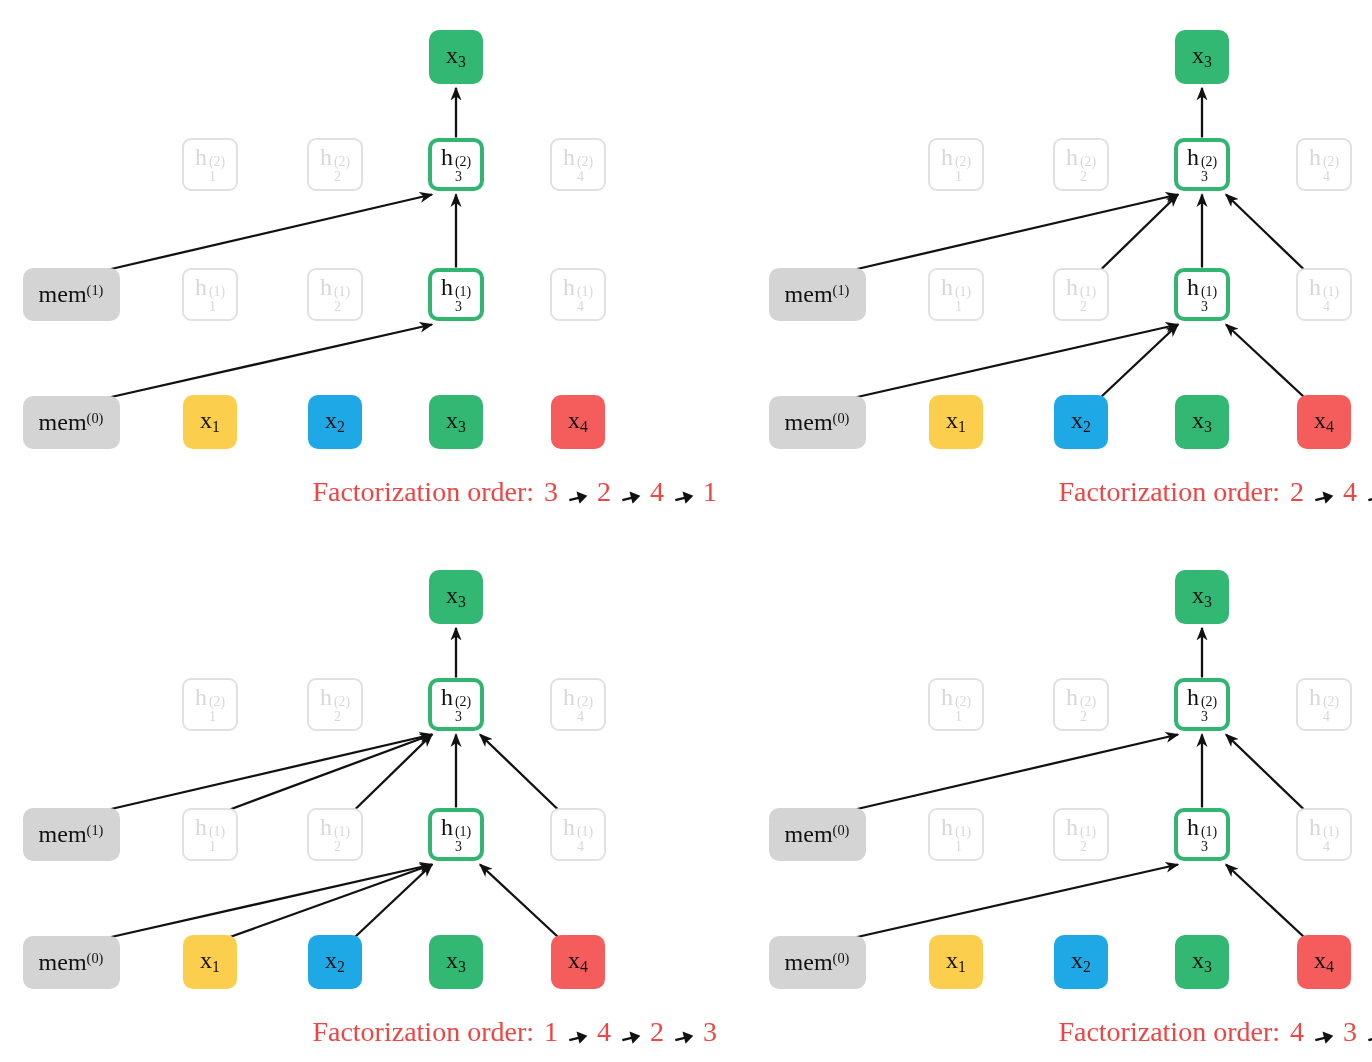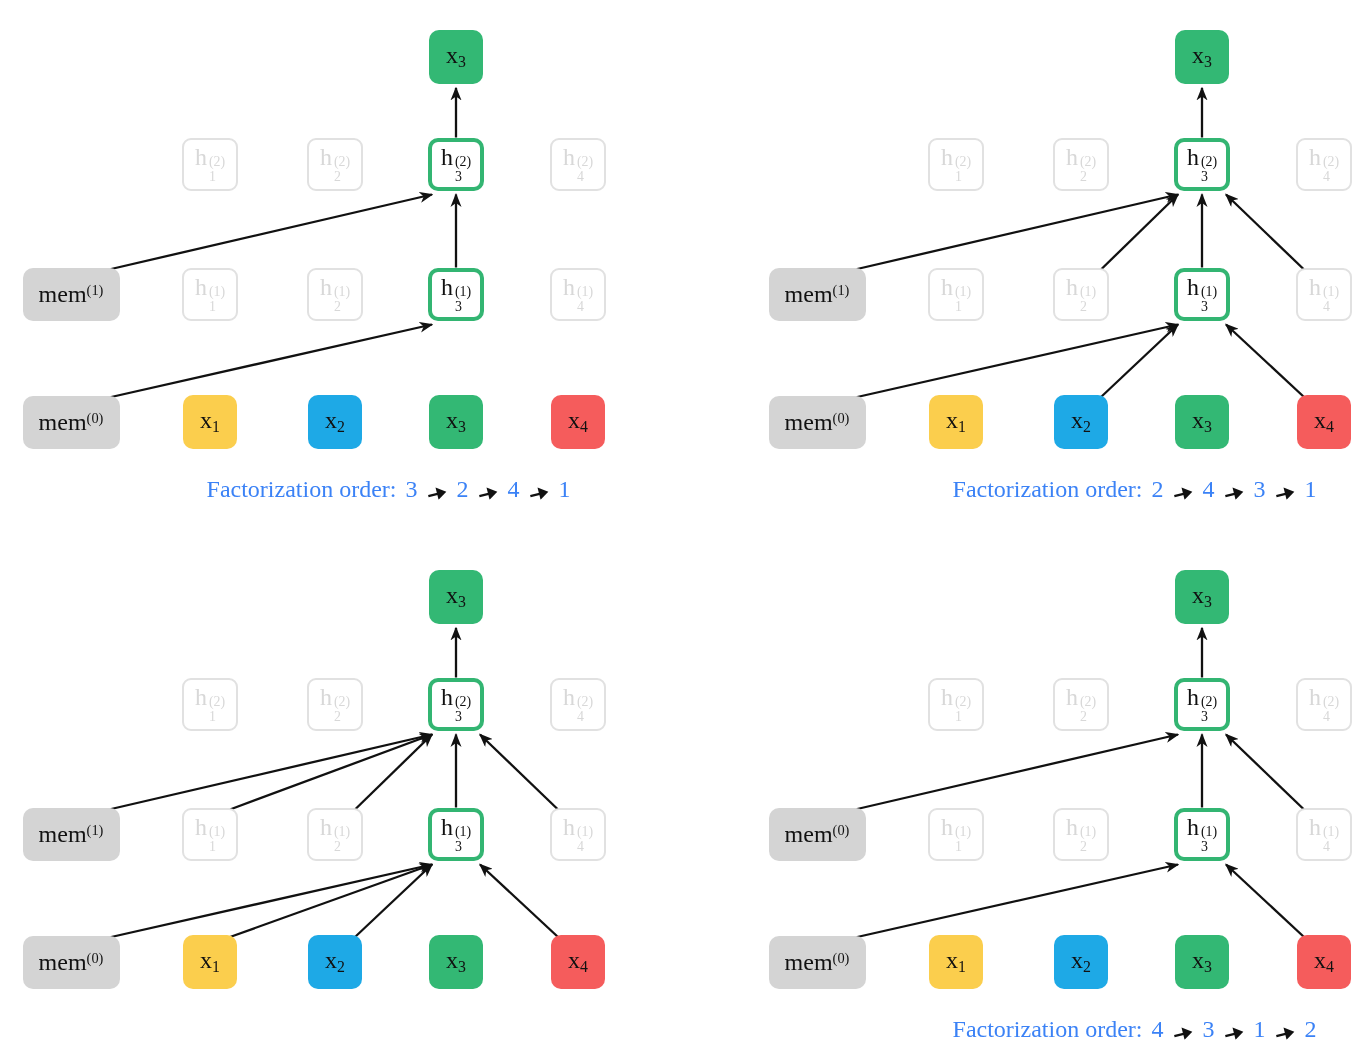--- a/index.html
+++ b/index.html
@@ -27,21 +27,21 @@
   .ghost .lbl{color:#D8D8D8;}
   .sub{font-size:0.66em;vertical-align:-0.28em;}
   .sup{font-size:0.60em;vertical-align:0.50em;}
   .hs{
     display:inline-flex;flex-direction:column;align-items:flex-start;
     font-size:0.58em;line-height:1.05;margin-left:2px;
     transform:translateY(1px);
   }
   .caption{
     position:absolute;left:60px;width:660px;top:476px;
-    text-align:center;font-size:24px;white-space:nowrap;color:#3b82f6;
+    text-align:right;font-size:28px;white-space:nowrap;color:#ef4444;
   }
   .caption .num{margin:0 3px;}
   .cap-arrow{display:inline-block;vertical-align:-3px;margin:0 6px;transform:rotate(-14deg);}
 </style>
 </head>
 <body>
 
 <div id="canvas" style="background: rgb(255, 255, 255);">
     <div class="panel" style="left: 0px; top: 0px;">
       <svg width="686" height="537" class="edges">
@@ -311,20 +311,30 @@
       </div>
       <div class="node token" style="left: 308px; top: 395px; width: 54px; height: 54px; background: rgb(30, 169, 230);">
         <span class="lbl">x<span class="sub">2</span></span>
       </div>
       <div class="node token" style="left: 429px; top: 395px; width: 54px; height: 54px; background: rgb(51, 184, 116);">
         <span class="lbl">x<span class="sub">3</span></span>
       </div>
       <div class="node token" style="left: 551px; top: 395px; width: 54px; height: 54px; background: rgb(245, 92, 92);">
         <span class="lbl">x<span class="sub">4</span></span>
       </div>
+      <div class="caption"><span>Factorization order:</span> <span class="num">1</span><svg class="cap-arrow" width="21" height="17">
+          <line x1="1.5" y1="11" x2="12" y2="11" stroke="#111111" stroke-width="2.4"></line>
+          <polygon points="10.5,4.5 20,11 10.5,17" fill="#111111"></polygon>
+        </svg><span class="num">4</span><svg class="cap-arrow" width="21" height="17">
+          <line x1="1.5" y1="11" x2="12" y2="11" stroke="#111111" stroke-width="2.4"></line>
+          <polygon points="10.5,4.5 20,11 10.5,17" fill="#111111"></polygon>
+        </svg><span class="num">2</span><svg class="cap-arrow" width="21" height="17">
+          <line x1="1.5" y1="11" x2="12" y2="11" stroke="#111111" stroke-width="2.4"></line>
+          <polygon points="10.5,4.5 20,11 10.5,17" fill="#111111"></polygon>
+        </svg><span class="num">3</span></div>
     </div>
     <div class="panel" style="left: 746px; top: 540px;">
       <svg width="686" height="537" class="edges">
         <defs>
           <marker id="ah-bottom-right" viewBox="0 0 10 8" refX="9" refY="4" markerWidth="6" markerHeight="4.8" orient="auto">
             <path d="M0,0 L10,4 L0,8 L2.8,4 Z" fill="#111111"></path>
           </marker>
         </defs>
         <line x1="109" y1="269.5" x2="432" y2="194.5" stroke="#111111" stroke-width="2.3" marker-end="url(#ah-bottom-right)"></line>
         <line x1="456" y1="267.5" x2="456" y2="194.5" stroke="#111111" stroke-width="2.3" marker-end="url(#ah-bottom-right)"></line>

